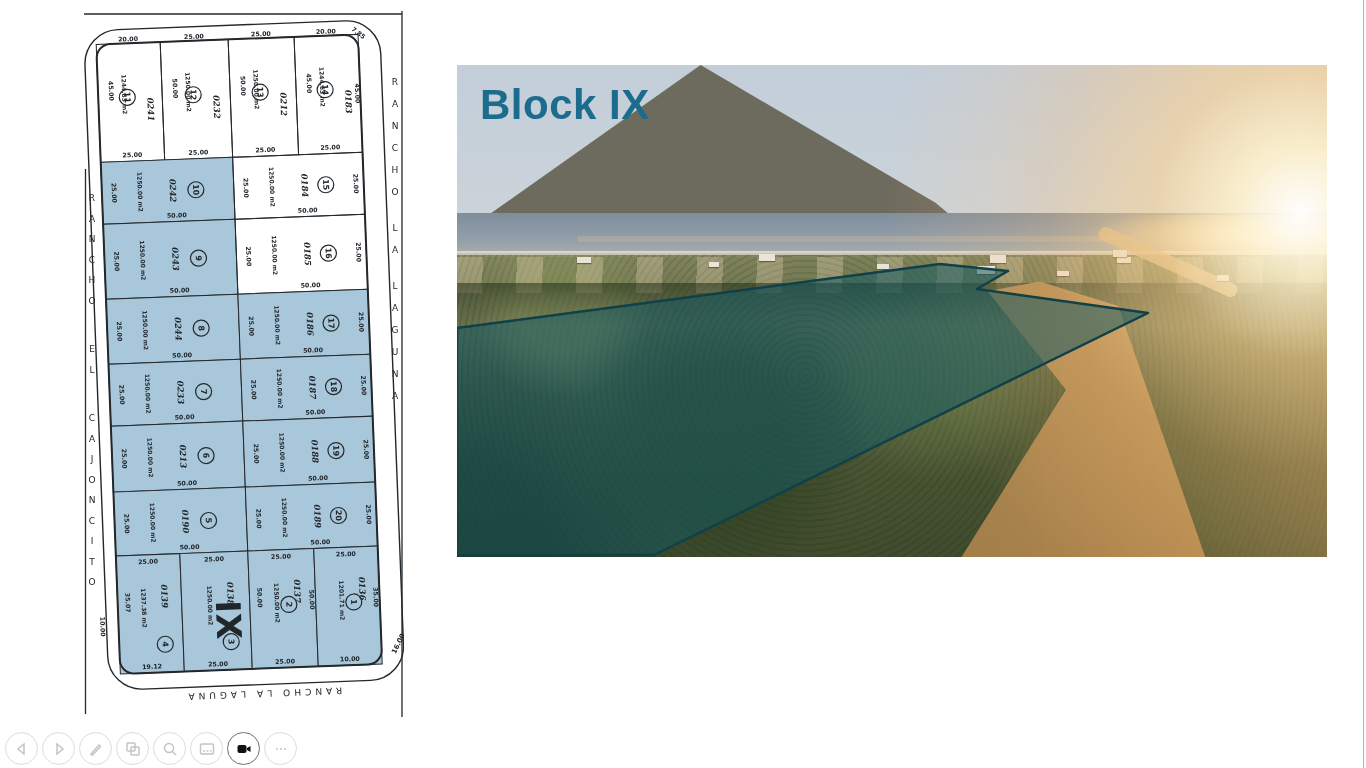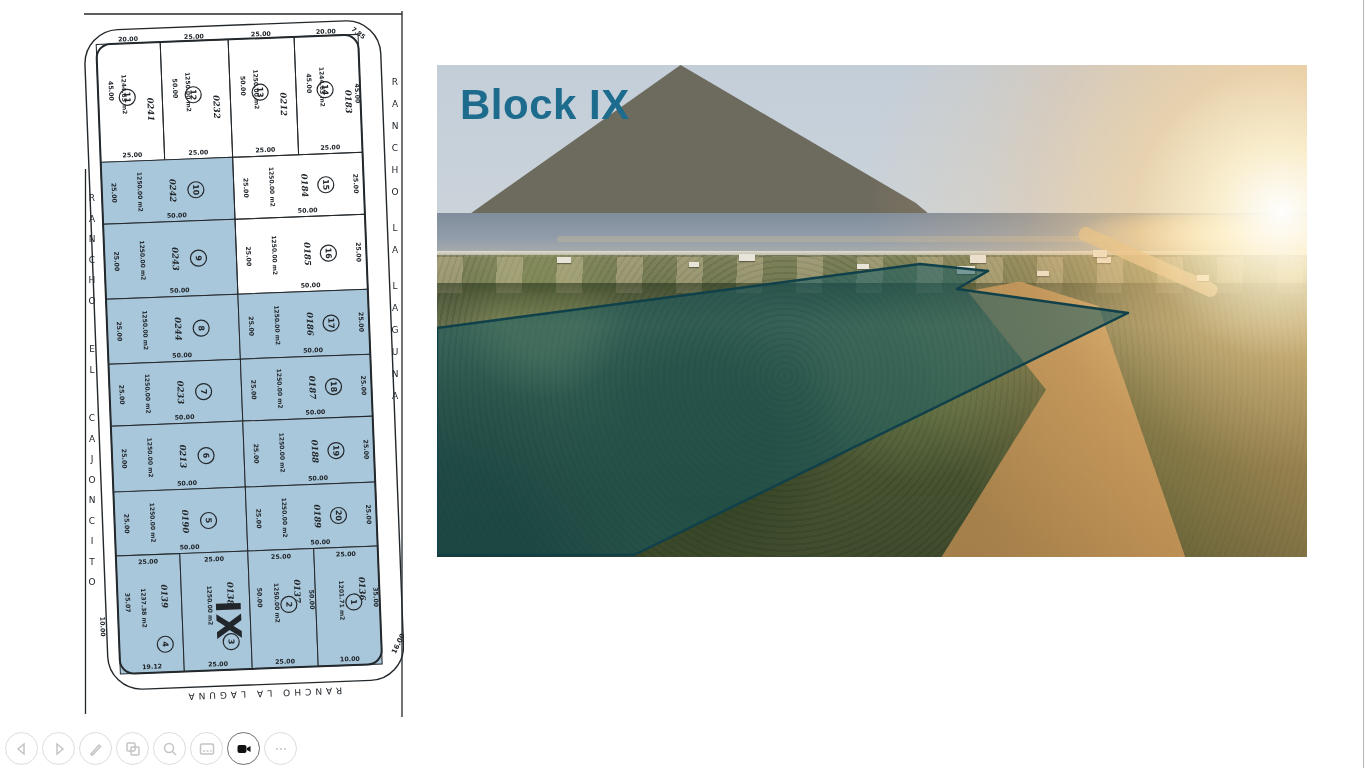--- a/index.html
+++ b/index.html
@@ -8,21 +8,21 @@
   #slide-right-edge{position:absolute;top:0;right:2px;width:1px;height:768px;background:#aeb4b8;}
 
   
   #plat-map{position:absolute;left:84px;top:9px;width:320px;height:712px;}
   #plat-map svg{display:block}
   .map-line{stroke:#23282c;fill:none}
   .map-txt{fill:#21262b;font-family:"DejaVu Sans",sans-serif;}
   .map-code{font-family:"DejaVu Serif",serif;font-style:italic;font-weight:bold;}
 
   
-  #photo{position:absolute;left:437px;top:65px;width:870px;height:492px;overflow:hidden;background:#5eead4;}
+  #photo{position:absolute;left:457px;top:65px;width:870px;height:492px;overflow:hidden;background:#5eead4;}
   #photo .layer{position:absolute;left:0;top:0;width:100%;height:100%;}
   #sky{height:152px;background:linear-gradient(180deg,#c3ced9 0%,#ccd4da 35%,#d9d8d3 62%,#e7dac6 85%,#ecdcc2 100%);}
   #ocean{top:148px;height:46px;background:linear-gradient(180deg,#7f8d9c 0%,#929daa 55%,#b0b2ac 100%);}
   #ocean-glint{top:150px;height:44px;background:radial-gradient(ellipse 240px 40px at 93% 45%,rgba(255,244,214,.95),rgba(255,220,160,.55) 45%,transparent 75%);}
   #hill{top:124px;left:0;width:78px;height:28px;background:#6d6a5e;
         clip-path:polygon(0 100%,0 35%,28% 0,55% 28%,78% 62%,100% 100%);}
   #shore{top:186px;height:5px;width:55%;background:linear-gradient(180deg,rgba(240,235,215,.8),rgba(200,195,160,.3));}
   #land{top:190px;height:302px;
     background-image:
       radial-gradient(circle at 12% 18%,rgba(150,160,100,.45) 0 40px,transparent 90px),

